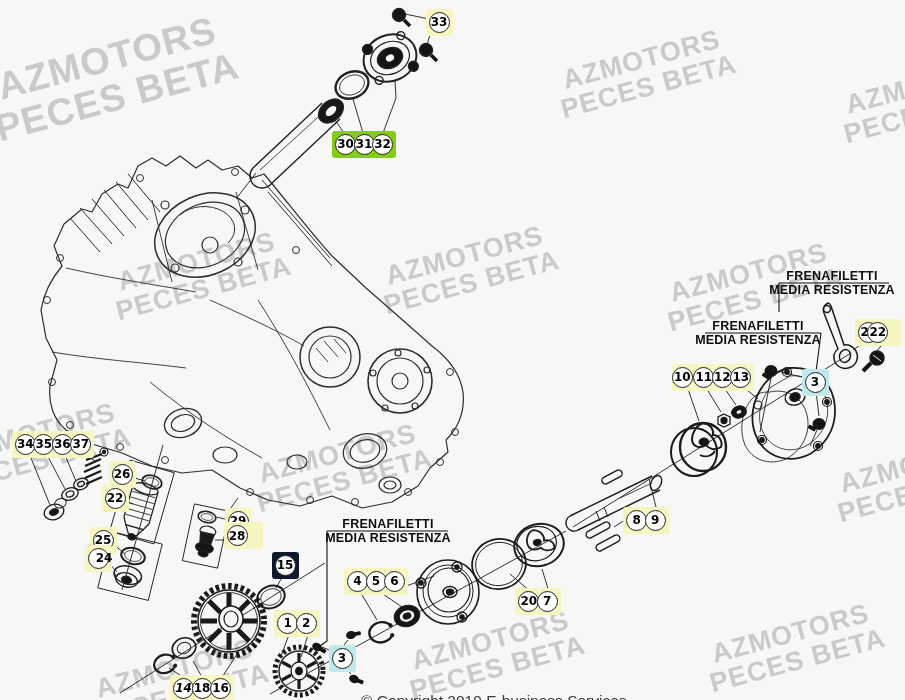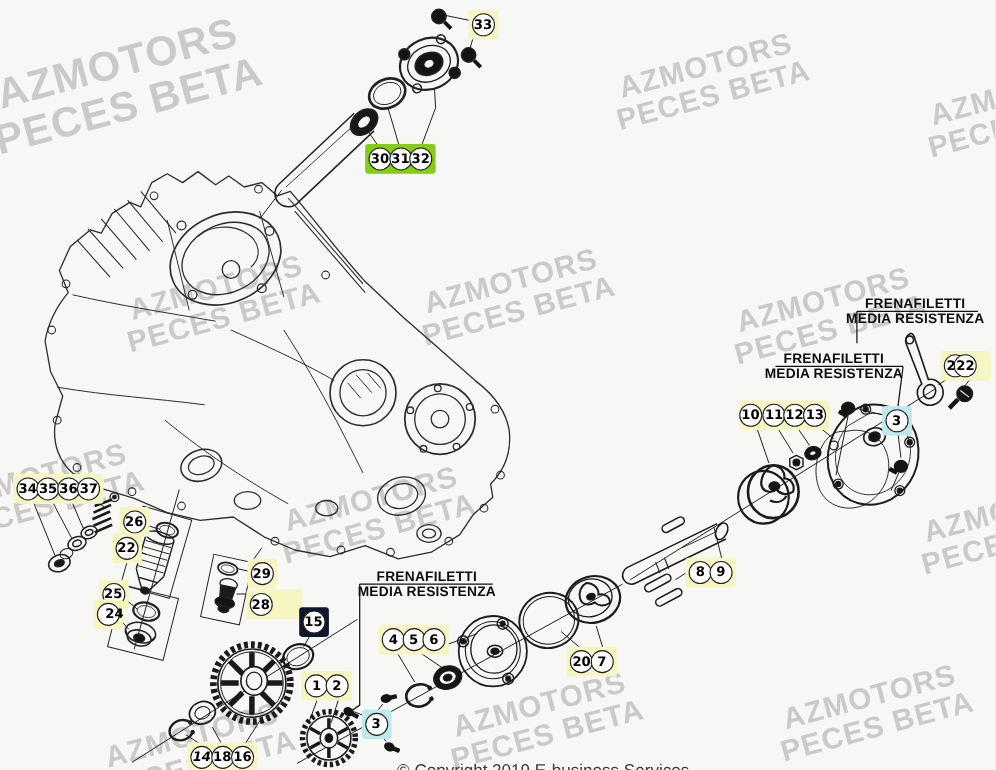--- a/index.html
+++ b/index.html
@@ -460,21 +460,21 @@
       </div>
       <div class="cog" style="width: 27px; left: 108.5px; top: 460.5px; background: rgb(246, 246, 194);">
         <div class="cc" style="left: 3px;">26</div>
       </div>
       <div class="cog" style="width: 27px; left: 101.5px; top: 484.5px; background: rgb(246, 246, 194);">
         <div class="cc" style="left: 3px;">22</div>
       </div>
       <div class="cog" style="width: 27px; left: 224.5px; top: 507.5px; background: rgb(246, 246, 194);">
         <div class="cc" style="left: 3px;">29</div>
       </div>
-      <div class="cog" style="width: 51px; left: 223.5px; top: 536px; background: rgb(246, 246, 194);">
+      <div class="cog" style="width: 39px; left: 223.5px; top: 522px; background: rgb(246, 246, 194);">
         <div class="cc" style="left: 3px;">28</div>
       </div>
       <div class="cog" style="width: 27px; left: 89.5px; top: 526.5px; background: rgb(246, 246, 194);">
         <div class="cc" style="left: 3px;">25</div>
       </div>
       <div class="cog" style="width: 27px; left: 84.5px; top: 544.5px; background: rgb(246, 246, 194);">
         <div class="cc" style="left: 3px; padding-left: 12px;">24</div>
       </div>
       <div class="cog" style="width: 27px; left: 271.5px; top: 551.5px; background: #0f172a;">
         <div class="cc" style="left: 3px;">15</div>

